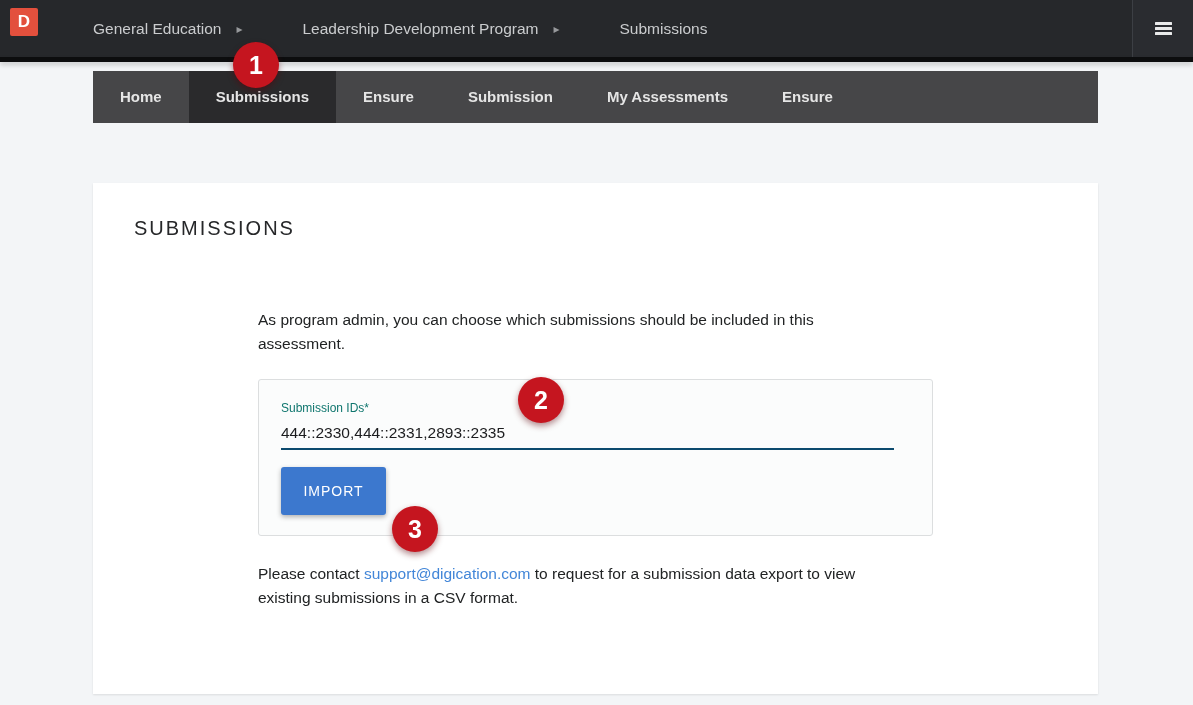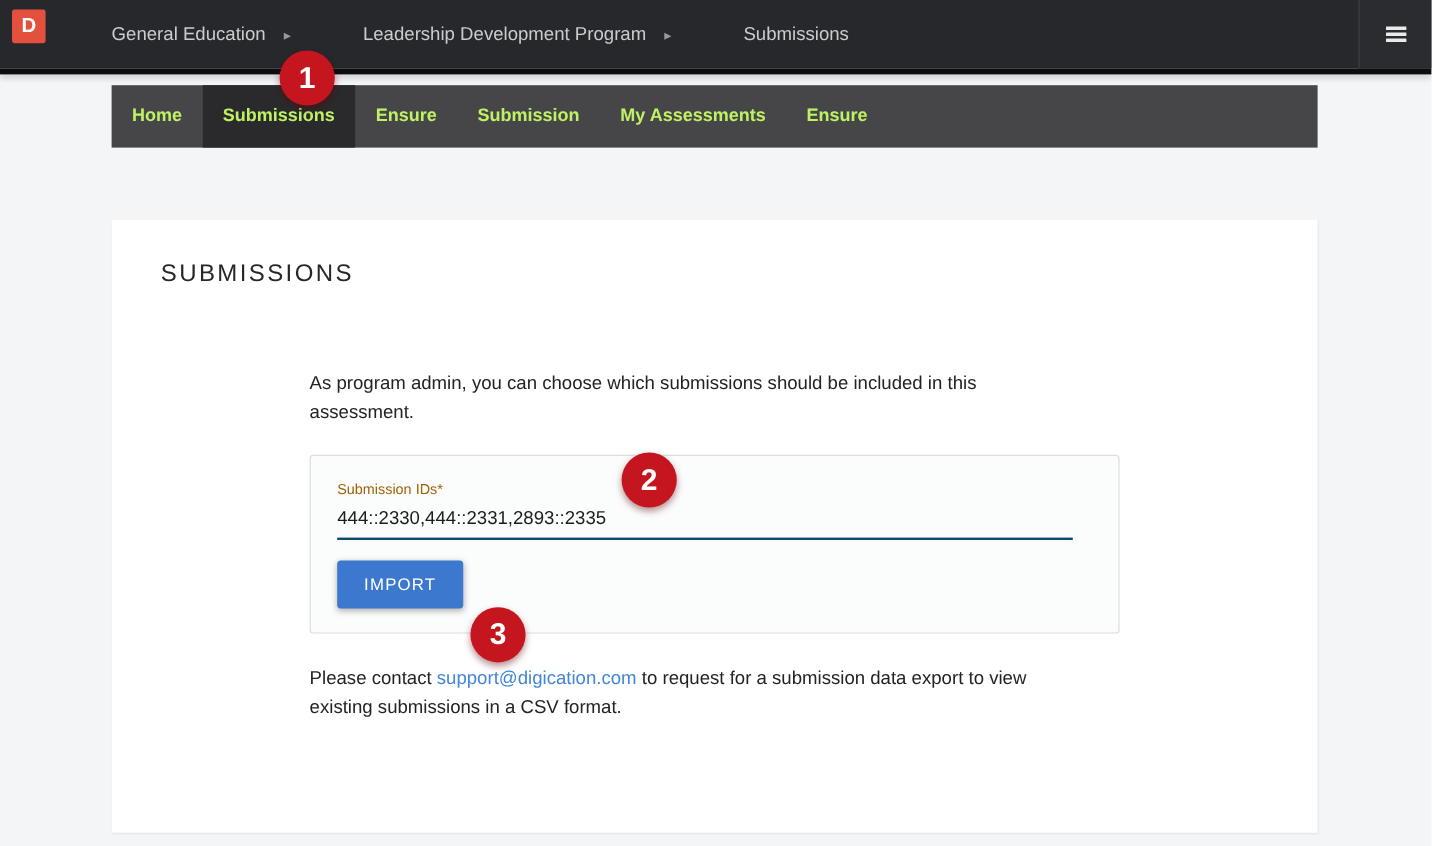--- a/index.html
+++ b/index.html
@@ -50,22 +50,22 @@
   .hamburger .bar { height: 3px; width: 100%; background: #e9eaea; border-radius: 0.5px; }
 
   
   .tabs {
     position: absolute; left: 93px; top: 71px; width: 1005px; height: 52px;
     background: #464648;
     display: flex; align-items: stretch;
     z-index: 5;
   }
   .tab {
-    padding: 0 17px; line-height: 52px;
-    font-size: 15px; font-weight: 600; color: #bef264;
+    padding: 0 27px; line-height: 52px;
+    font-size: 15px; font-weight: 600; color: #e5e5e5;
     cursor: pointer; white-space: nowrap;
   }
   .tab.active { background: #2a2a2c; }
 
   
   .card {
     position: absolute; left: 93px; top: 183px; width: 1005px; height: 511px;
     background: #ffffff;
     box-shadow: 0 1px 2px rgba(0,0,0,0.10);
   }
@@ -76,35 +76,35 @@
   .content { margin-left: 165px; width: 675px; }
   .intro {
     margin-top: 68px; max-width: 610px;
     font-size: 15.5px; line-height: 24px; color: #212324;
   }
   .form-box {
     margin-top: 23px; width: 675px;
     background: #fbfcfc; border: 1px solid #dcdedf; border-radius: 3px;
     padding: 21px 22px 20px 22px;
   }
-  .field-label { display: block; font-size: 12px; color: #a16207; }
+  .field-label { display: block; font-size: 12px; color: #0f766e; }
   .ids-input {
     display: block; margin-top: 9px; width: 613px;
     font-family: "Liberation Sans", "DejaVu Sans", sans-serif;
     font-size: 15.5px; color: #1b1c1e;
     background: transparent; border: none; outline: none;
     border-bottom: 2px solid #0c4a6e;
     padding: 0 0 6px 0; border-radius: 0;
   }
   .help {
     margin-top: 12px; max-width: 618px;
     font-size: 14.5px; line-height: 23px; color: #3a3d40;
   }
   .import-btn {
-    margin-top: 17px; width: 105px; height: 40px;
+    margin-top: 17px; width: 105px; height: 48px;
     background: #3c78ce; color: #ffffff; border: none; border-radius: 3px;
     font-family: "Liberation Sans", "DejaVu Sans", sans-serif;
     font-size: 14px; font-weight: 500; letter-spacing: 1px;
     box-shadow: 0 2px 5px rgba(0,0,0,0.30);
     cursor: pointer;
   }
   .contact {
     margin-top: 26px; max-width: 645px;
     font-size: 15.5px; line-height: 24px; color: #212324;
   }

